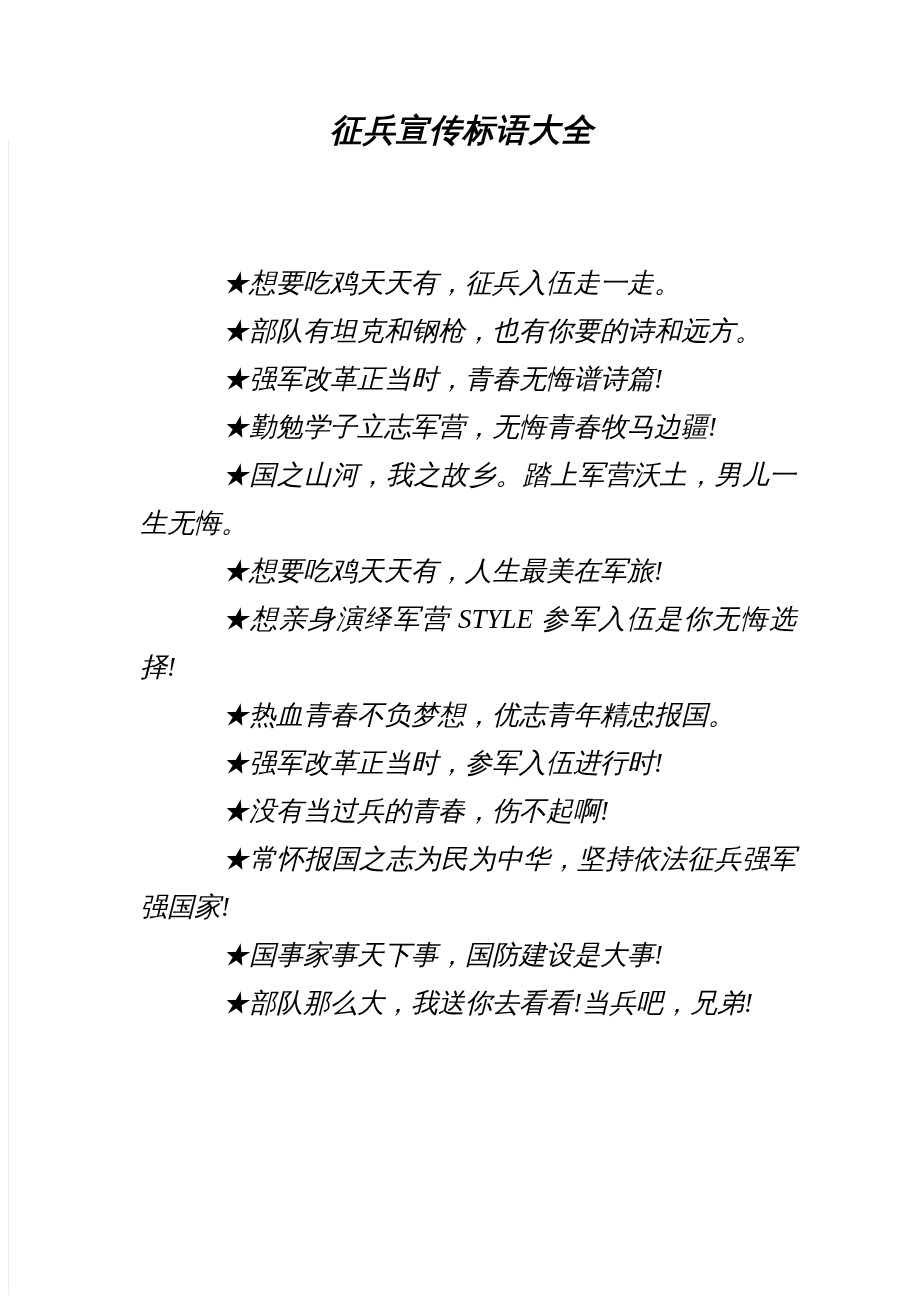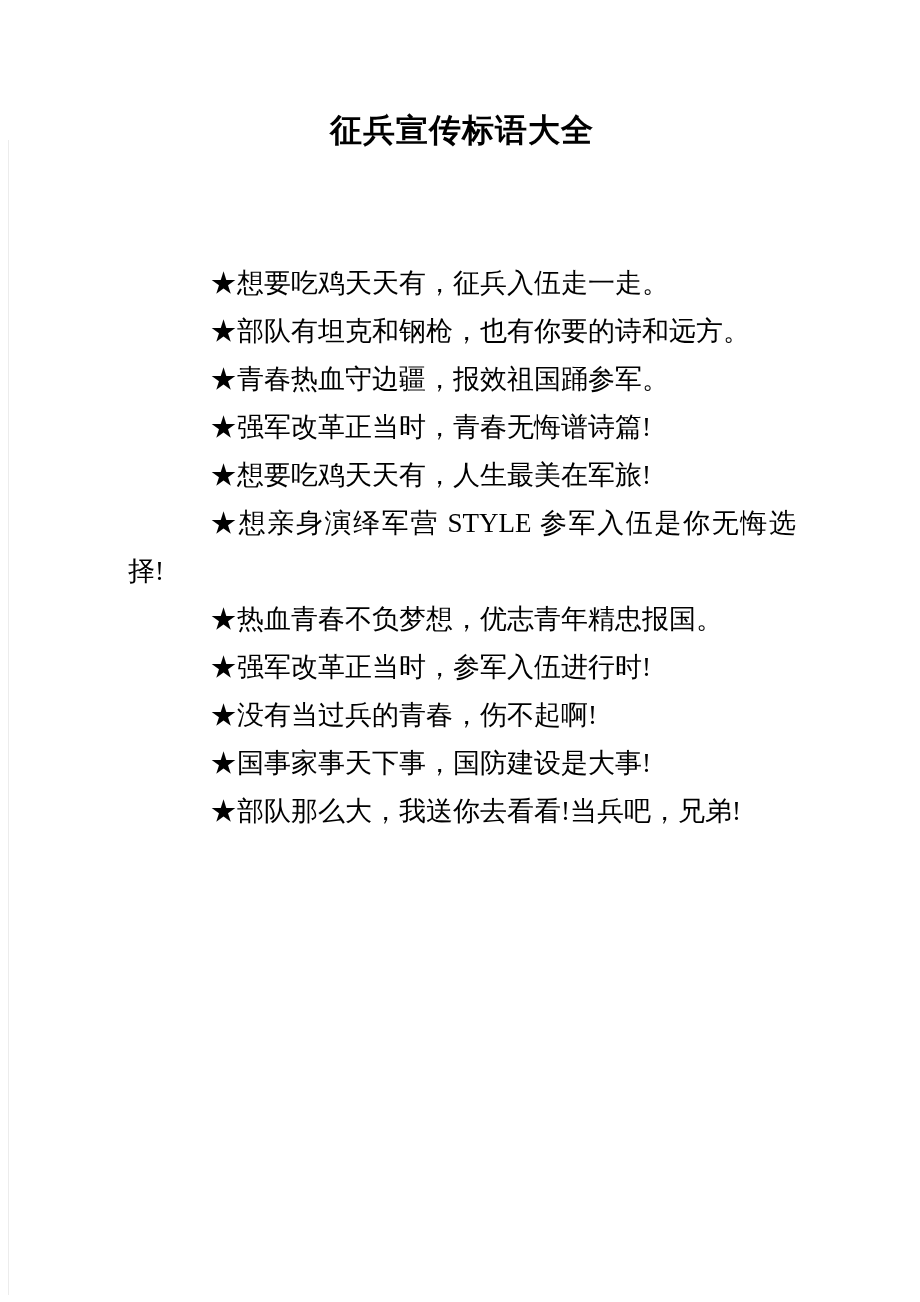--- a/index.html
+++ b/index.html
@@ -21,32 +21,34 @@
     top: 140px;
     width: 1px;
     height: 1155px;
     background: #ececec;
   }
   .page {
     position: absolute;
     left: 128px;
     top: 0;
     width: 668px;
+    font-style: italic;
   }
   .title {
     margin: 108px 0 0 0;
     padding: 0;
     font-size: 32px;
     line-height: 44px;
     font-weight: bold;
     text-align: center;
     letter-spacing: 1px;
   }
   .slogans {
     margin-top: 107px;
+    margin-left: 12px;
   }
   .slogan {
     margin: 0;
     padding: 0;
     font-size: 27px;
     line-height: 48px;
     text-indent: 82px;
     text-align: justify;
     word-break: normal;
   }
@@ -54,24 +56,26 @@
 </head>
 <body>
 
 <div class="doc">
   <div class="edge-line"></div>
   <div class="page">
     <h1 class="title">征兵宣传标语大全</h1>
     <div class="slogans">
         <p class="slogan">★想要吃鸡天天有，征兵入伍走一走。</p>
         <p class="slogan">★部队有坦克和钢枪，也有你要的诗和远方。</p>
-        <p class="slogan">★青春热血守边疆，报效祖国踊参军。</p>
         <p class="slogan">★强军改革正当时，青春无悔谱诗篇!</p>
+        <p class="slogan">★勤勉学子立志军营，无悔青春牧马边疆!</p>
+        <p class="slogan">★国之山河，我之故乡。踏上军营沃土，男儿一生无悔。</p>
         <p class="slogan">★想要吃鸡天天有，人生最美在军旅!</p>
         <p class="slogan">★想亲身演绎军营 STYLE 参军入伍是你无悔选择!</p>
         <p class="slogan">★热血青春不负梦想，优志青年精忠报国。</p>
         <p class="slogan">★强军改革正当时，参军入伍进行时!</p>
         <p class="slogan">★没有当过兵的青春，伤不起啊!</p>
+        <p class="slogan">★常怀报国之志为民为中华，坚持依法征兵强军强国家!</p>
         <p class="slogan">★国事家事天下事，国防建设是大事!</p>
         <p class="slogan">★部队那么大，我送你去看看!当兵吧，兄弟!</p>
       </div>
   </div>
 </div>
 
 </body></html>

